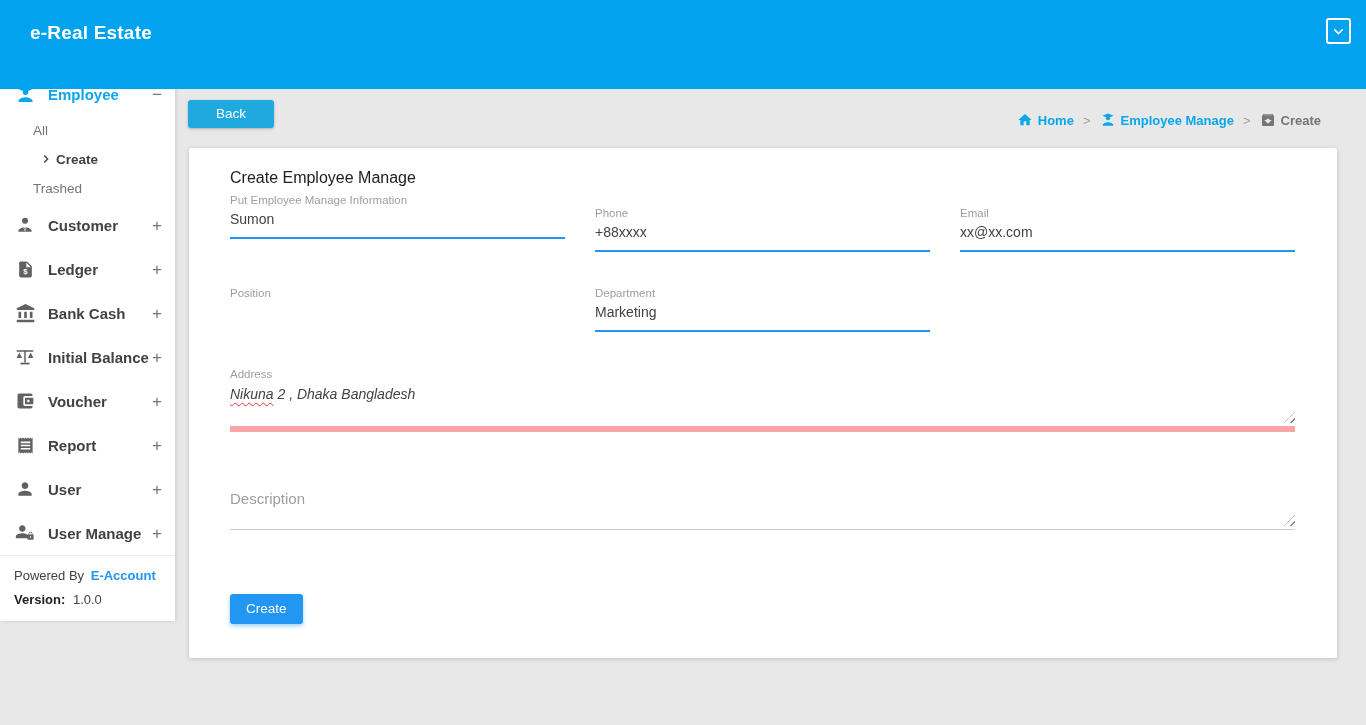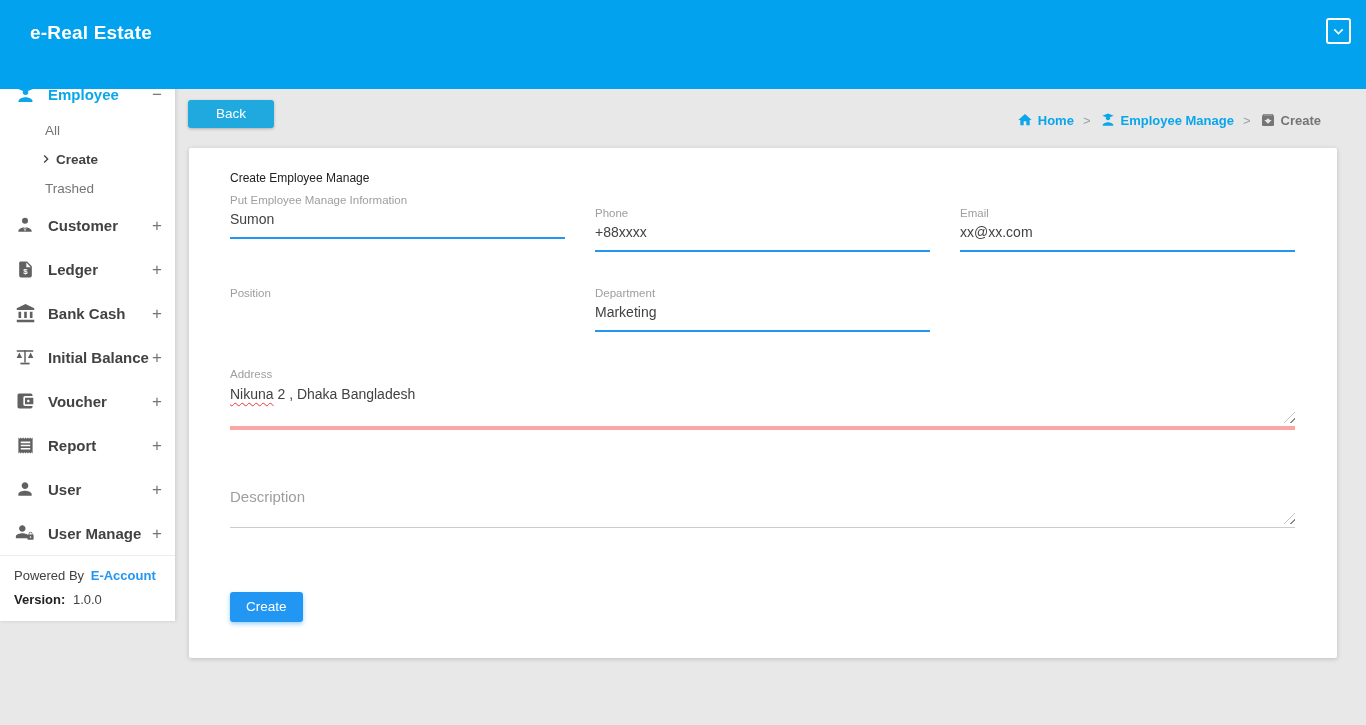--- a/index.html
+++ b/index.html
@@ -38,21 +38,21 @@
     height:44px; display:flex; align-items:center;
     padding:0 13px 0 14px; cursor:pointer;
   }
   .nav-icon { width:22px; display:flex; justify-content:center; color:#616161; }
   .nav-label { margin-left:12px; flex:1; font-size:15px; font-weight:bold; color:#424242; }
   .nav-toggle { font-size:17px; color:#757575; font-weight:normal; line-height:1; }
   .nav-item.active .nav-icon,
   .nav-item.active .nav-label { color:#09a6ec; }
   .sub-item {
     height:29px; display:flex; align-items:center;
-    padding-left:45px; font-size:13.5px; color:#757575; cursor:pointer;
+    padding-left:33px; font-size:13.5px; color:#757575; cursor:pointer;
   }
   .sub-item.active { padding-left:56px; font-weight:bold; color:#424242; position:relative; }
   .sub-chevron { position:absolute; left:38px; top:6px; color:#424242; }
   .sidebar-divider { height:1px; background:#ececec; margin-top:0; }
   .sidebar-footer { padding:12px 14px 14px; }
   .powered-line { font-size:13px; color:#424242; }
   .powered-link { color:#2196f3; font-weight:bold; margin-left:3px; cursor:pointer; }
   .version-line { font-size:13px; color:#424242; margin-top:9px; }
   .version-label { font-weight:bold; color:#212121; margin-right:4px; }
 
@@ -73,35 +73,35 @@
   .crumb-sep { color:#9e9e9e; font-weight:normal; margin:0 9px; }
 
   
   .card {
     position:absolute; left:189px; top:148px; width:1148px; height:510px;
     background:#ffffff; border-radius:2px;
     box-shadow:0 1px 5px rgba(0,0,0,.18);
     z-index:10;
   }
   .card-inner { padding:19px 42px 0 41px; }
-  .form-title { font-size:12px; font-weight:normal; color:#212121; line-height:22px; }
+  .form-title { font-size:16px; font-weight:normal; color:#212121; line-height:22px; }
   .form-subtitle { font-size:11.5px; color:#9e9e9e; line-height:13px; margin-top:5px; }
 
   .grid3 { display:grid; grid-template-columns:1fr 1fr 1fr; column-gap:30px; }
   .row2 { margin-top:35px; }
   .field-label { font-size:11.5px; line-height:13px; height:13px; color:#9e9e9e; }
   .field-input {
     display:block; width:100%; border:none; outline:none; background:transparent;
     font-family:inherit; font-size:14px; color:#424242; line-height:17px;
     padding:4px 0 9px; border-bottom:2px solid #2196f3; border-radius:0;
   }
 
   .address-block { margin-top:36px; }
   .textarea { position:relative; cursor:text; }
-  .textarea.blue { border-bottom:4px solid #fca5a5; padding:4px 0 23px; }
+  .textarea.blue { border-bottom:6px solid #fca5a5; padding:4px 0 23px;font-style:italic; }
   .textarea .text { font-size:14px; line-height:17px; color:#424242; }
   .misspell {
     text-decoration:underline wavy #e53935;
     text-decoration-thickness:1px; text-underline-offset:3px;
   }
   .desc-block { margin-top:31px; }
   .textarea.gray { border-bottom:1px solid #cccccc; padding:27px 0 21px; }
   .placeholder { font-size:15px; line-height:18px; color:#9e9e9e; }
   .grip {
     position:absolute; right:0; bottom:3px; width:11px; height:11px;

